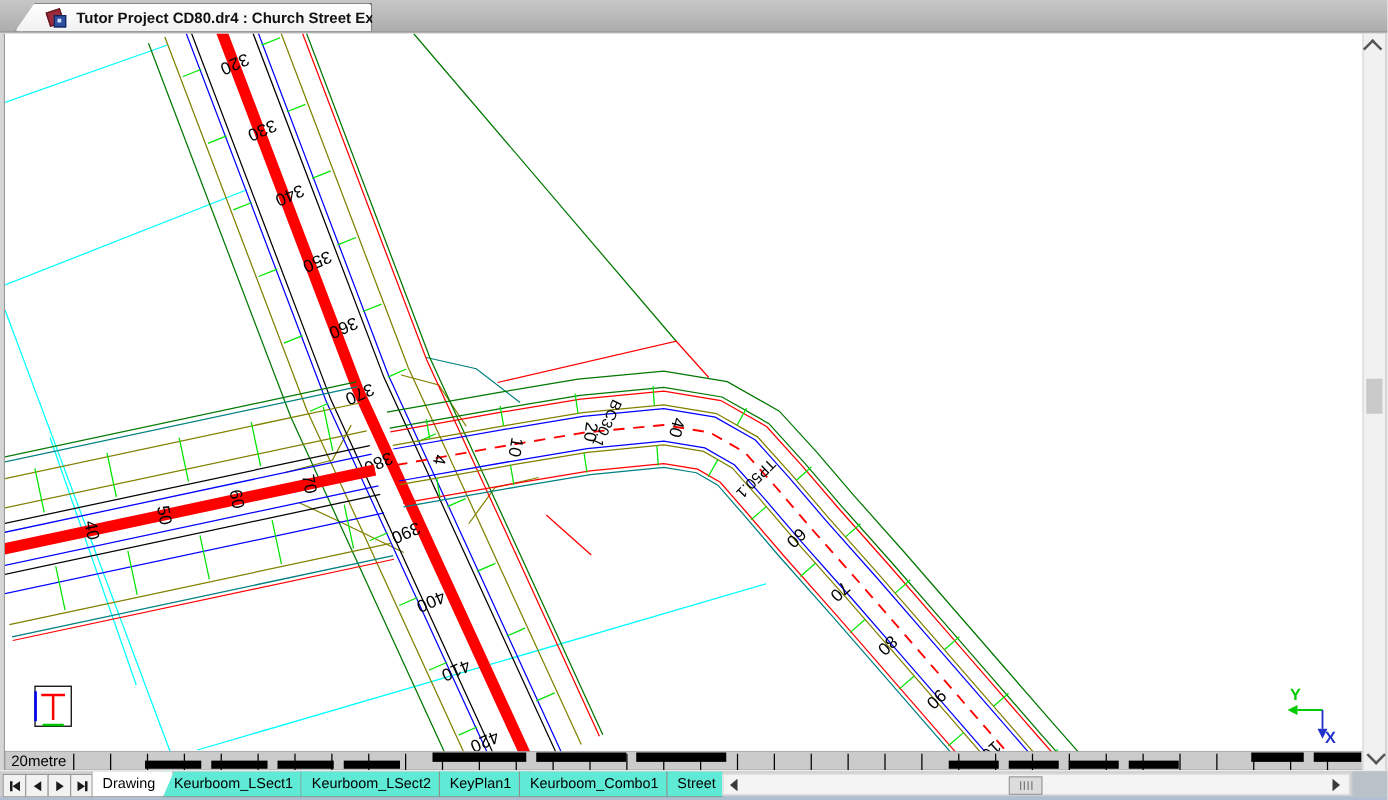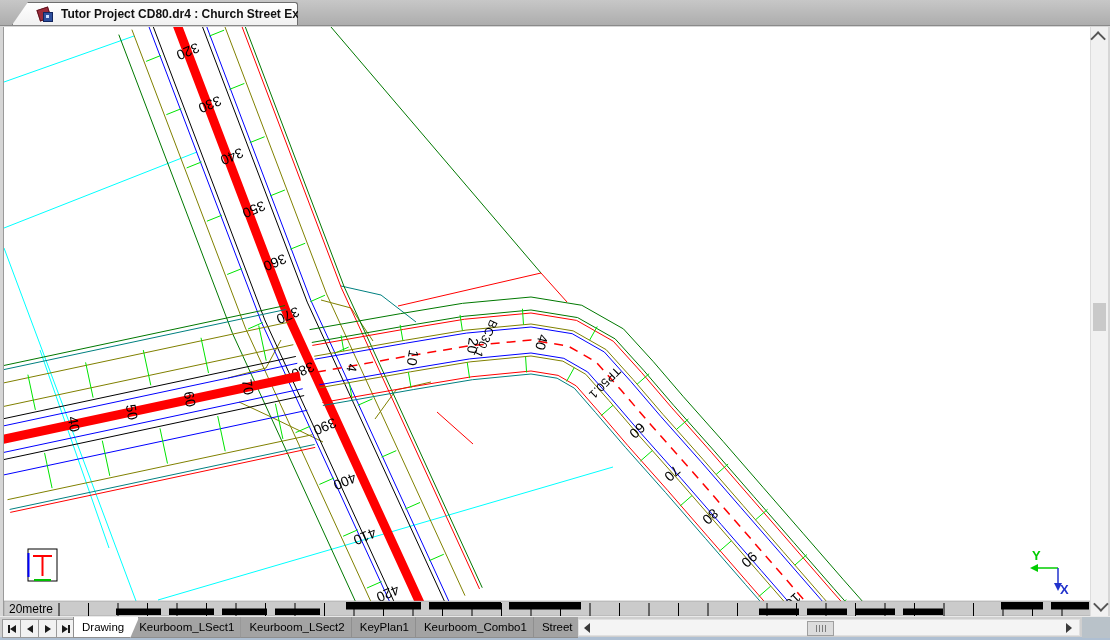--- a/index.html
+++ b/index.html
@@ -42,21 +42,21 @@
   .bottom-strip{position:absolute;left:0;bottom:0;width:1110px;height:24px;background:#cfcfcf;
     border-top:1px solid #e9e9e9;border-bottom:3px solid #aebfd2;box-sizing:border-box;}
   .navbtns{position:absolute;left:2px;top:2px;height:17px;display:flex;}
   .navbtn{width:17px;height:17px;background:#f2f2f2;border:1px solid #9a9a9a;margin-right:-1px;
     display:flex;align-items:center;justify-content:center;}
   .tri{width:0;height:0;border-top:4px solid transparent;border-bottom:4px solid transparent;}
   .tri.left{border-right:6px solid #1a1a1a;} .tri.right{border-left:6px solid #1a1a1a;}
   .bar{width:2px;height:8px;background:#1a1a1a;}
   .sheettabs{position:absolute;left:73px;top:0px;height:21px;display:flex;overflow:hidden;width:505px;}
   .sheettab{position:relative;height:20px;padding:0 14px 0 8px;font-size:11.5px;color:#000;
-    background:#a3a3a3;border:1px solid #8f8f8f;border-top:none;margin-right:-9px;
+    background:#5eead4;border:1px solid #8f8f8f;border-top:none;margin-right:-9px;
     clip-path:polygon(0 0,100% 0,calc(100% - 9px) 100%,0 100%);
     display:flex;align-items:center;white-space:nowrap;}
   .sheettab.active{background:#ffffff;z-index:5;}
   
   .hscroll{position:absolute;left:578px;top:2px;width:502px;height:17px;background:#f4f4f4;
     border:1px solid #e0e0e0;box-sizing:border-box;}
   .hscroll .arrow{position:absolute;top:0;width:16px;height:15px;display:flex;align-items:center;justify-content:center;}
   .hscroll .arrow.l{left:0;} .hscroll .arrow.r{right:2px;}
   .htri{width:0;height:0;border-top:5px solid transparent;border-bottom:5px solid transparent;}
   .htri.l{border-right:6px solid #3a3a3a;} .htri.r{border-left:6px solid #3a3a3a;}

